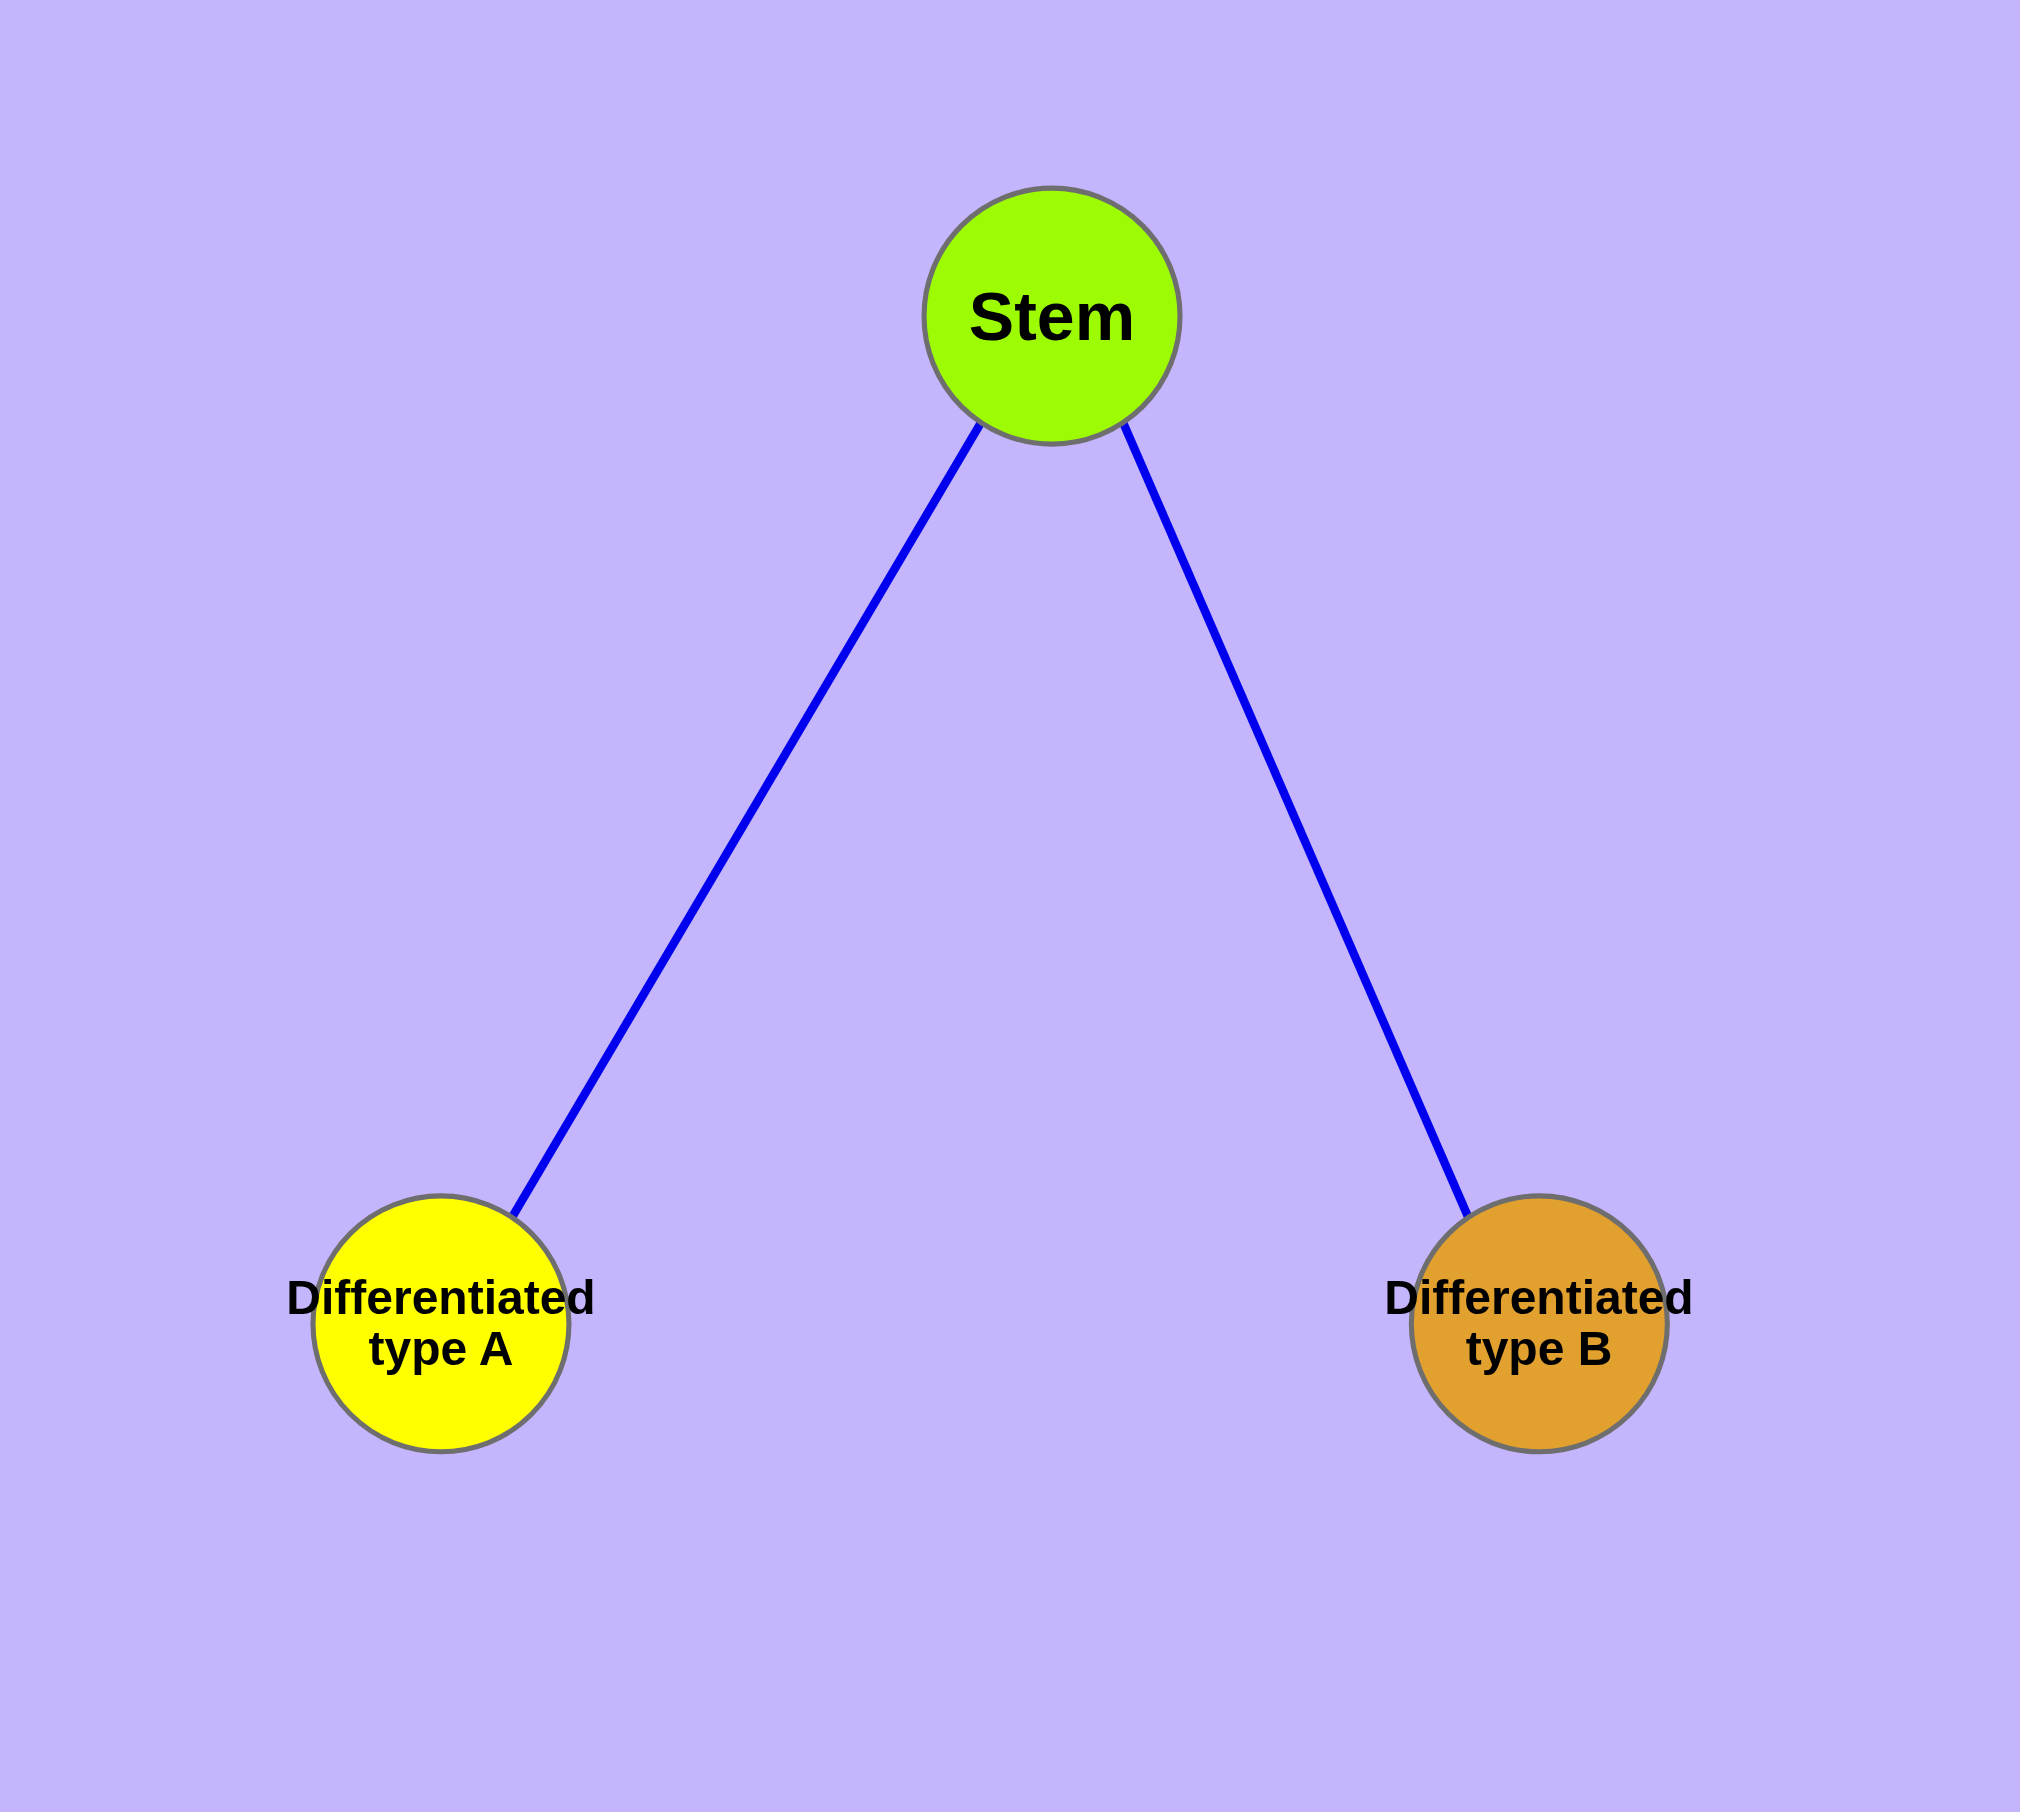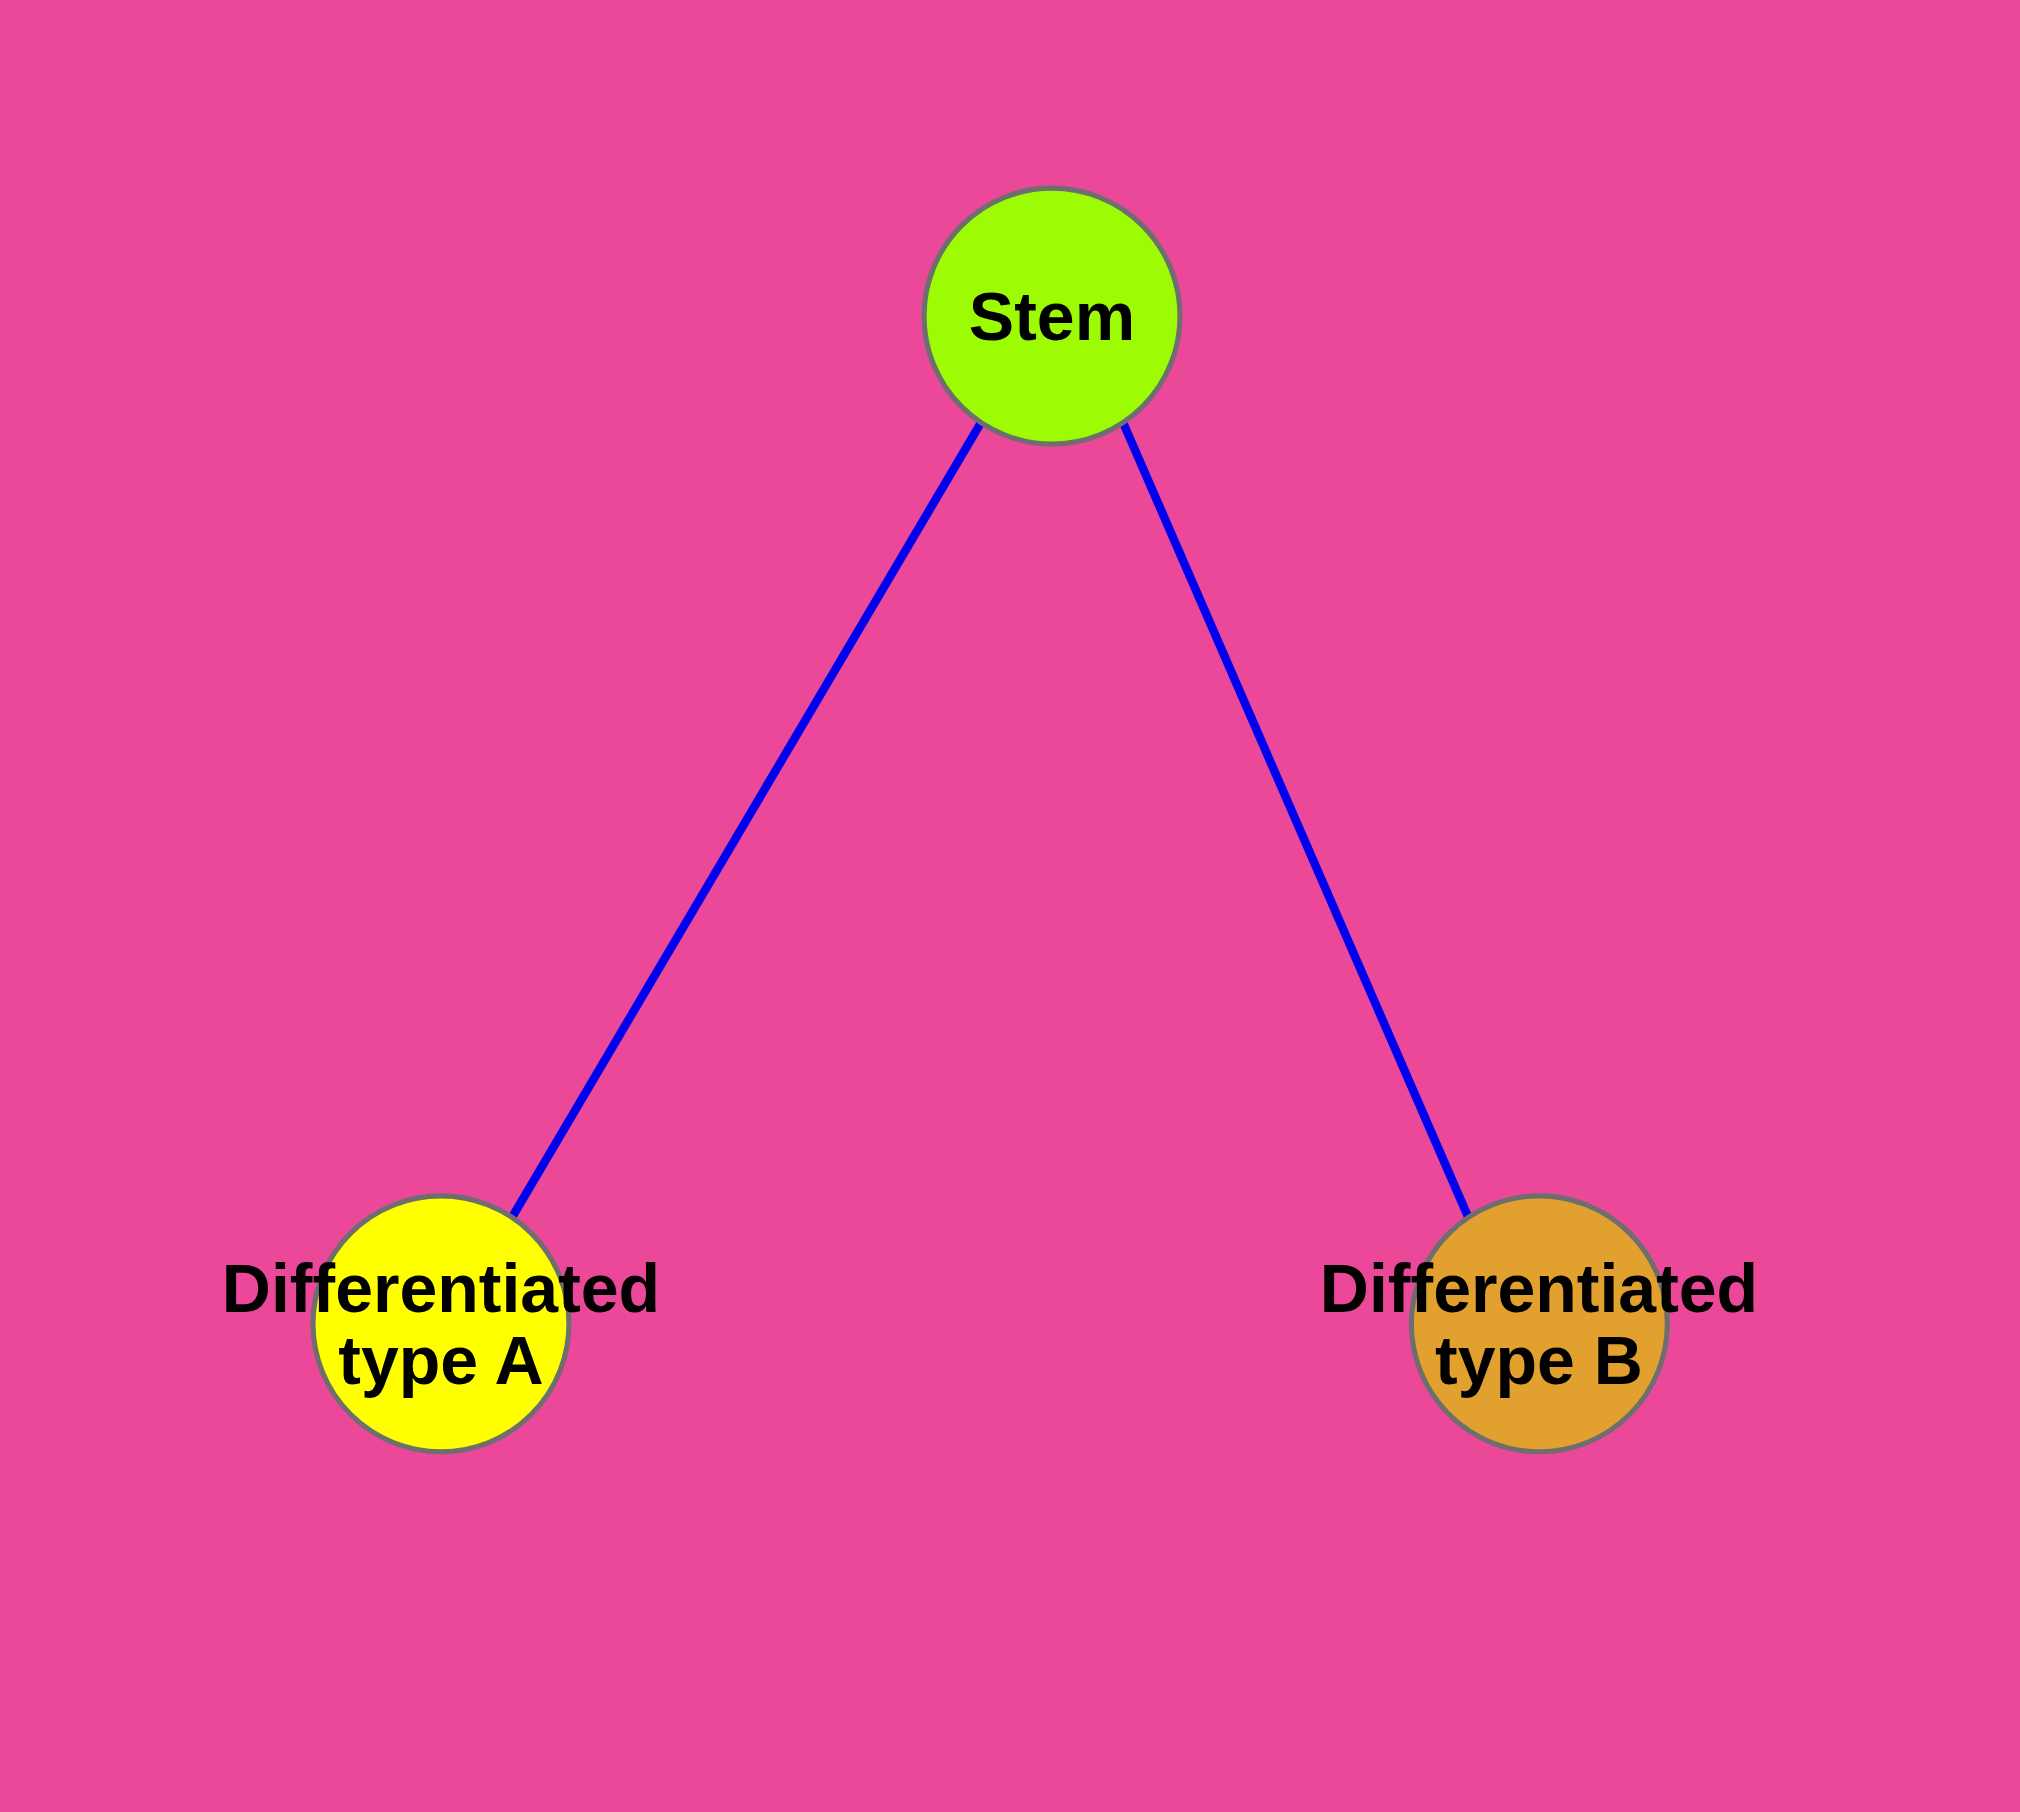--- a/index.html
+++ b/index.html
@@ -6,21 +6,21 @@
   html, body {
     margin: 0;
     padding: 0;
     background: #ffffff;
   }
   #canvas {
     position: relative;
     width: 2021px;
     height: 1812px;
     overflow: hidden;
-    background: #ec4899;
+    background: #c4b5fd;
     font-family: "Liberation Sans", sans-serif;
   }
   #graph-svg {
     position: absolute;
     left: 0;
     top: 0;
     width: 2021px;
     height: 1812px;
     display: block;
   }
@@ -32,21 +32,21 @@
     font-weight: bold;
     line-height: 1.06;
     white-space: pre;
     pointer-events: none;
     transform: translate(-50%, -50%);
   }
   .label-stem {
     font-size: 68px;
   }
   .label-leaf {
-    font-size: 68px;
+    font-size: 48px;
   }
 </style>
 </head>
 <body>
 
 <div id="canvas">
 
   <svg id="graph-svg" viewBox="0 0 2384 2138" xmlns="http://www.w3.org/2000/svg">
     <g id="edge-layer">
         <line x1="1157" y1="499" x2="604" y2="1436" stroke="#0000ee" stroke-width="10" stroke-linecap="butt"></line>

